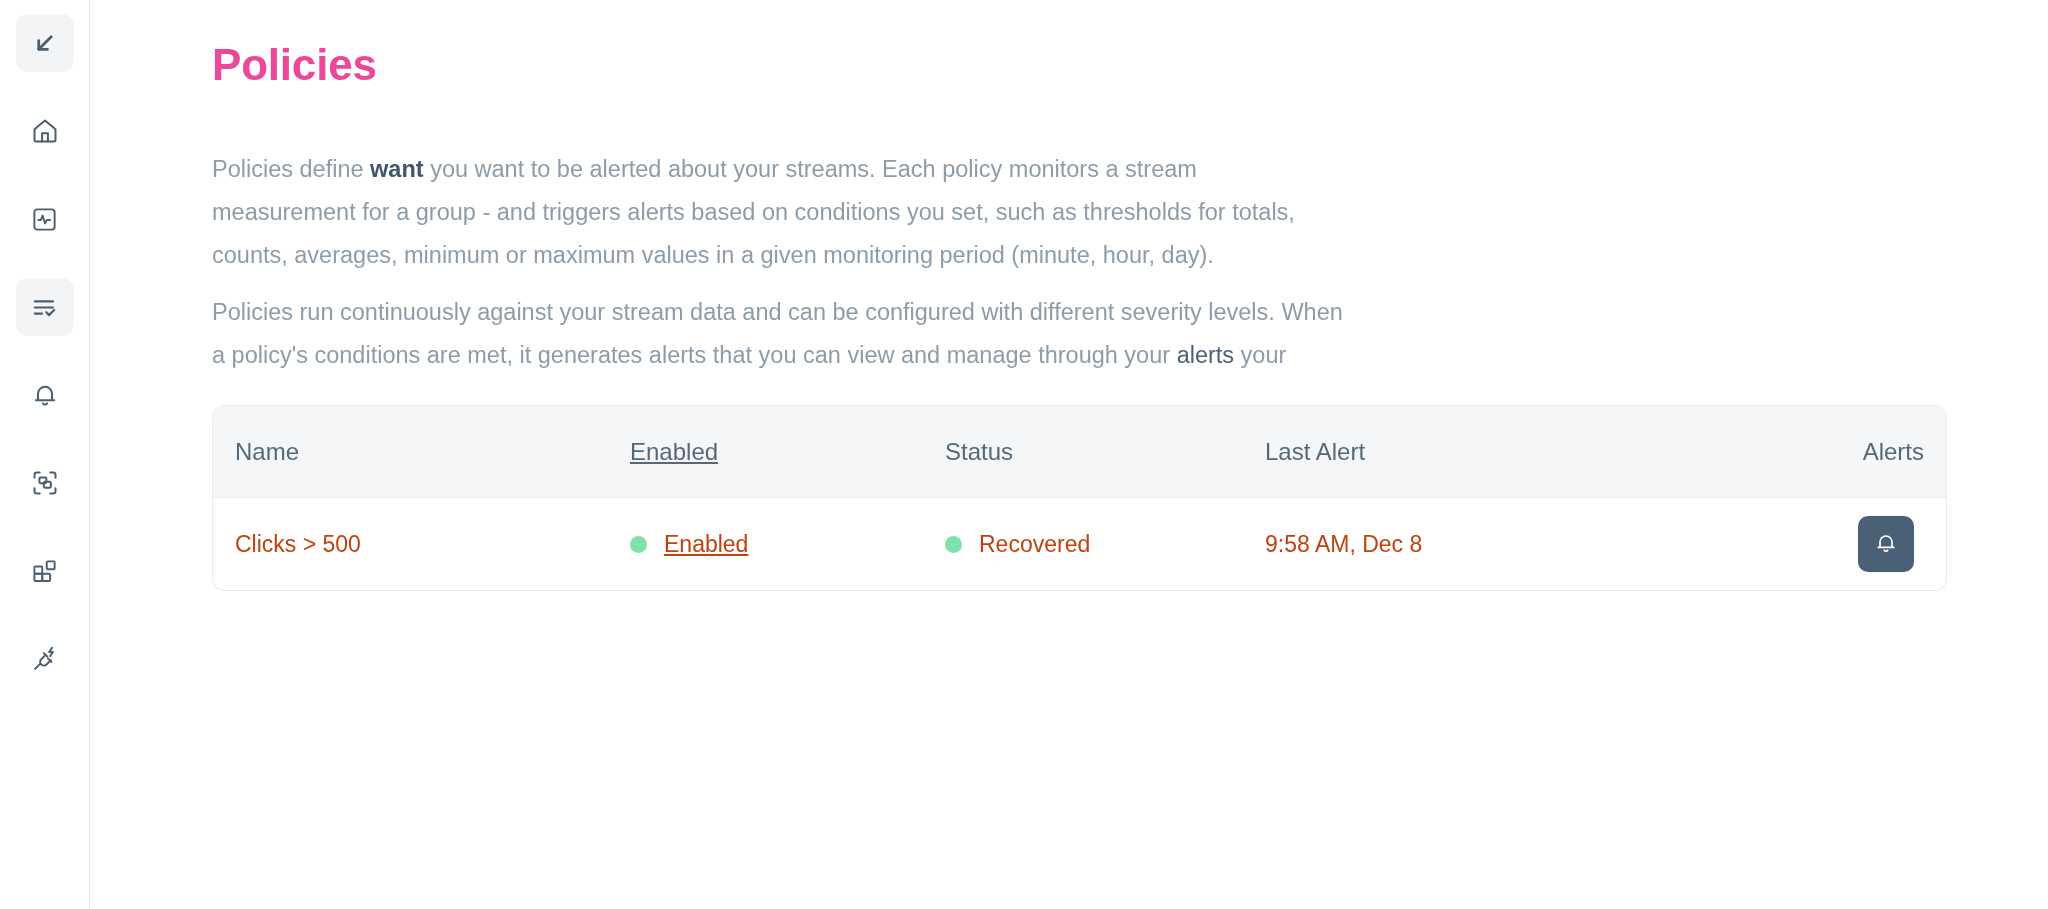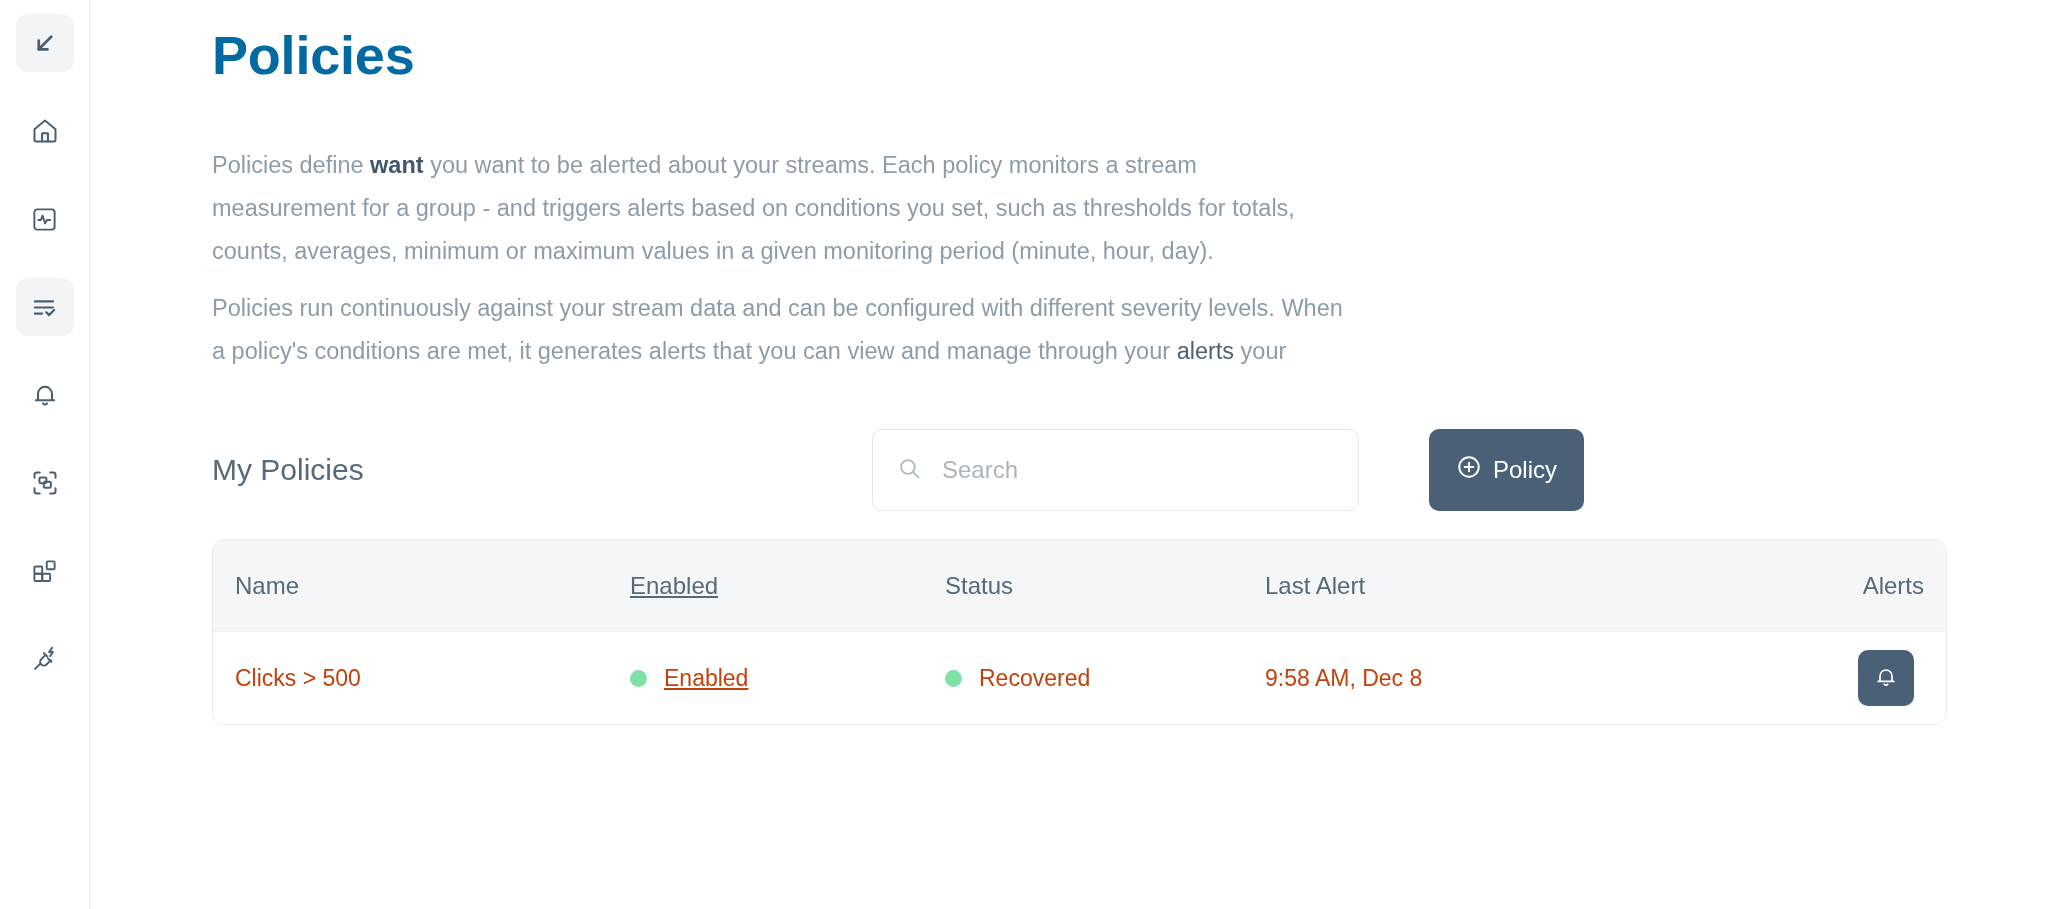--- a/index.html
+++ b/index.html
@@ -36,24 +36,24 @@
   .side-btn svg { display: block; }
 
   
   .main {
     flex: 1;
     height: 909px;
     padding: 0 90px 0 122px;
     overflow: hidden;
   }
   .page-title {
-    font-size: 54px;
+    font-size: 44px;
     font-weight: bold;
-    color: #0369a1;
-    margin: 24px 0 0 0;
+    color: #ec4899;
+    margin: 40px 0 0 0;
     letter-spacing: -0.2px;
   }
   .intro { margin-top: 58px; max-width: 1135px; }
   .intro p {
     margin: 0 0 14px 0;
     font-size: 23.5px;
     line-height: 43px;
     color: #8d9ca8;
     font-weight: 400;
   }
@@ -251,48 +251,20 @@
 
   <div class="main">
 
     <h1 class="page-title">Policies</h1>
 
     <div class="intro">
       <p><span>Policies define </span><span class="strong">want</span><span> you want to be alerted about your streams. Each policy monitors a stream measurement for a group - and triggers alerts based on conditions you set, such as thresholds for totals, counts, averages, minimum or maximum values in a given monitoring period (minute, hour, day).</span></p>
       <p><span>Policies run continuously against your stream data and can be configured with different severity levels. When a policy's conditions are met, it generates alerts that you can view and manage through your </span><span class="link">alerts</span><span> your</span></p>
     </div>
 
-    <div class="toolbar">
-
-      <div class="section-title">My Policies</div>
-
-      <div class="search-wrap">
-        <div class="search-box">
-          <span>
-            <svg width="25" height="25" viewBox="0 0 24 24" fill="none" stroke="currentColor" stroke-width="1.8" stroke-linecap="round">
-              <circle cx="10.5" cy="10.5" r="6.6"></circle>
-              <line x1="15.4" y1="15.4" x2="20.5" y2="20.5"></line>
-            </svg>
-          </span>
-          <input class="search-input" type="text" placeholder="Search" style="">
-        </div>
-      </div>
-
-      <button class="policy-btn">
-        <span>
-          <svg width="26" height="26" viewBox="0 0 24 24" fill="none" stroke="currentColor" stroke-width="1.8" stroke-linecap="round">
-            <circle cx="12" cy="12" r="9"></circle>
-            <line x1="12" y1="8" x2="12" y2="16"></line>
-            <line x1="8" y1="12" x2="16" y2="12"></line>
-          </svg>
-        </span>
-        <span>Policy</span>
-      </button>
-
-    </div>
 
     <div class="table-card">
 
       <div class="trow thead">
         <div class="cell c-name">Name</div>
         <div class="cell c-enabled">Enabled</div>
         <div class="cell c-status">Status</div>
         <div class="cell c-last">Last Alert</div>
         <div class="cell c-alerts">Alerts</div>
       </div>

